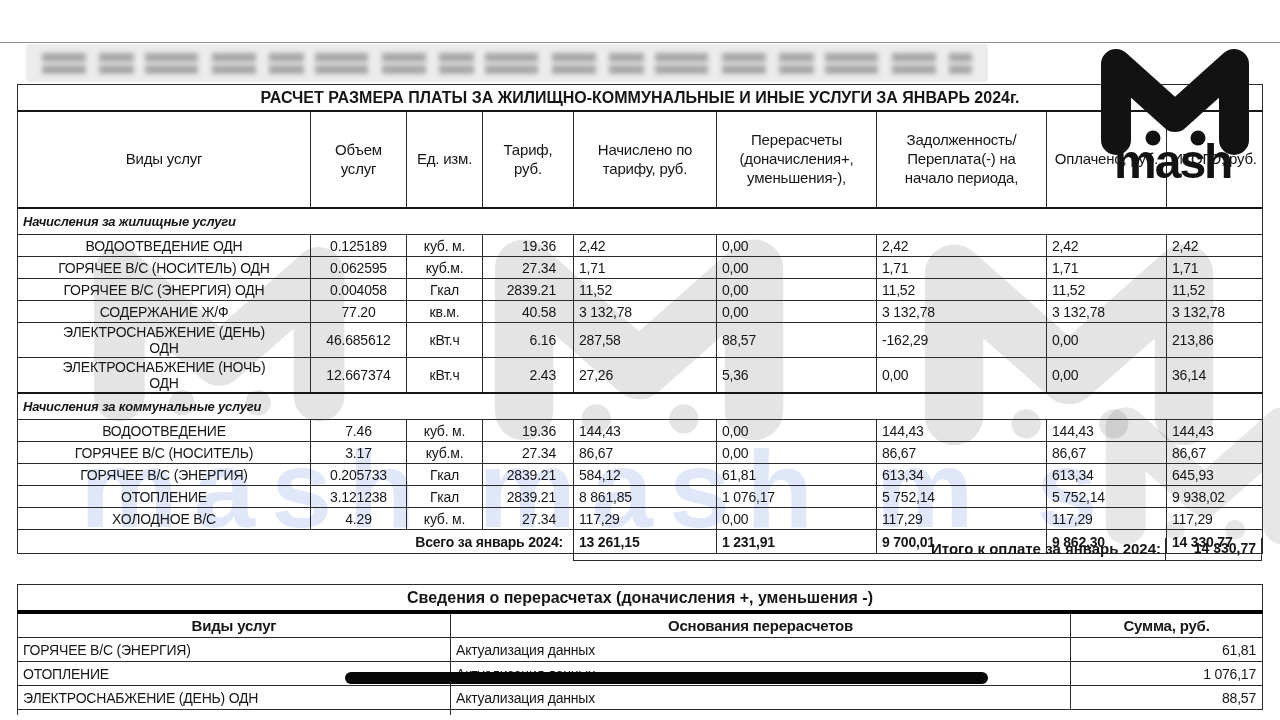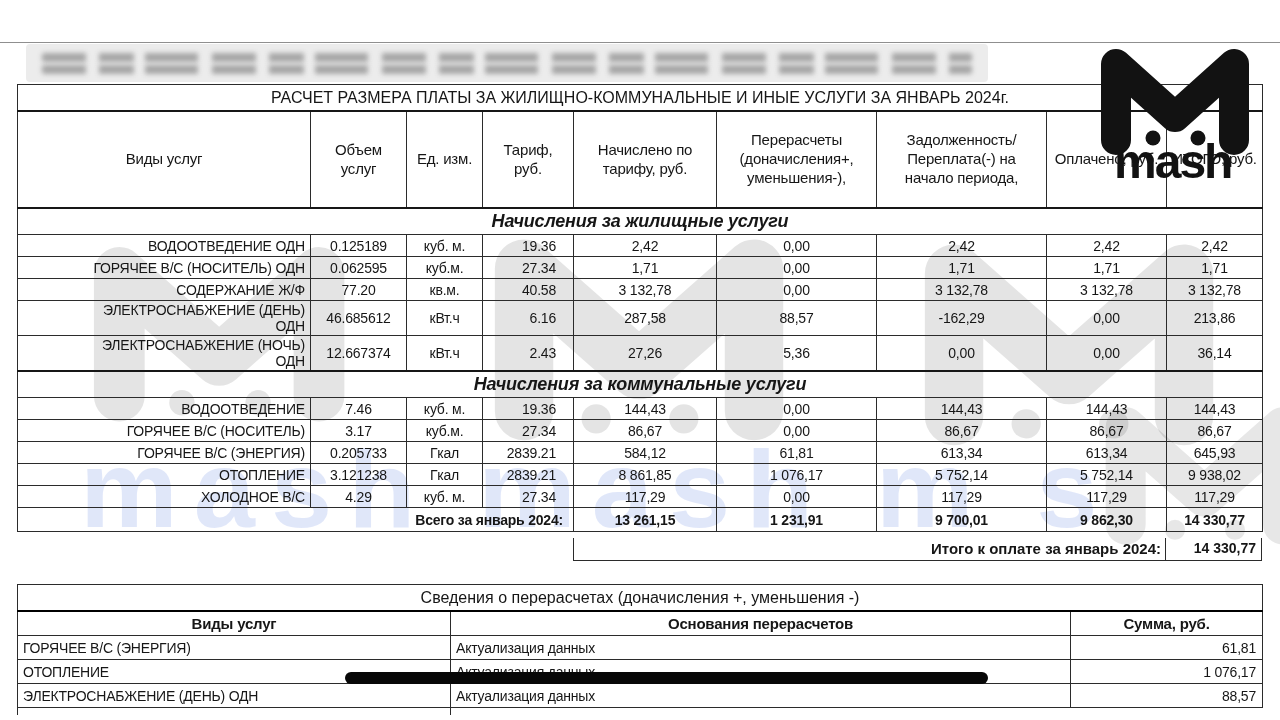--- a/index.html
+++ b/index.html
@@ -18,45 +18,45 @@
   .wm{position:absolute;opacity:.10;pointer-events:none;z-index:1;}
   .wm svg{display:block;}
   .wm-text{position:absolute;left:80px;top:425px;width:1200px;font-size:110px;font-weight:700;
            letter-spacing:16px;color:#1d4ed8;opacity:.13;pointer-events:none;z-index:1;white-space:nowrap;}
 
   table{border-collapse:collapse;table-layout:fixed;background:transparent;}
   td,th{border:1px solid #2b2b2b;padding:1px 5px;font-size:14px;font-weight:400;
         letter-spacing:-0.2px;overflow:hidden;background:transparent;}
 
   .main-table{position:absolute;left:17px;top:84px;width:1245px;z-index:2;}
-  .title-row th{font-size:16px;font-weight:400;text-align:center;height:23px;
+  .title-row th{font-size:16px;font-weight:700;text-align:center;height:23px;
                 border-bottom:2px solid #161616;letter-spacing:0;}
   .head-row th{height:93px;text-align:center;font-size:15px;line-height:1.25;vertical-align:middle;}
-  .section-row td{text-align:center;font-style:italic;font-weight:700;font-size:18px;height:23px;
+  .section-row td{font-style:italic;font-weight:700;font-size:13px;height:23px;
                   border-top:2px solid #161616;}
   tr.data td{height:19px;}
   tr.tall td{height:32px;}
-  .c0{text-align:right;white-space:pre-line;}
+  .c0{text-align:center;white-space:pre-line;}
   .c1,.c2{text-align:center;}
   .c3{text-align:right;padding-right:17px;}
-  .c4,.c5,.c6,.c7,.c8{text-align:center;padding-right:5px;}
+  .c4,.c5,.c6,.c7,.c8{text-align:left;padding-right:5px;}
   tr.totals td{font-weight:700;height:21px;}
   tr.totals .lbl{text-align:right;padding-right:10px;}
 
   
   .grand{position:absolute;left:573px;top:538px;width:689px;height:23px;display:flex;
          border:1px solid #2b2b2b;border-top:none;box-sizing:border-box;font-weight:700;z-index:2;}
   .grand .glabel{flex:1;text-align:right;font-size:15px;padding:2px 4px 0 0;}
   .grand .gvalue{width:96px;border-left:1px solid #2b2b2b;text-align:right;font-size:14px;
                  padding:2px 5px 0 0;box-sizing:border-box;}
 
   .note{position:absolute;left:20px;top:562px;font-style:italic;font-size:13px;z-index:2;}
 
   .recalc-table{position:absolute;left:17px;top:584px;width:1245px;z-index:2;}
-  .recalc-table .title-row th{height:23px;border-bottom:2px solid #000000;margin-top:17px;}
+  .recalc-table .title-row th{height:23px;border-bottom:4px solid #000000;margin-top:17px;}
   .recalc-table .head-row2 th{height:21px;font-weight:700;font-size:15px;text-align:center;}
   .recalc-table td{height:21px;}
   .r0,.r1{text-align:left;}
   .r2{text-align:right;padding-right:6px;}
   .stub{position:absolute;width:1px;height:9px;background:#2b2b2b;top:706px;z-index:2;}
 
   .redact{position:absolute;left:345px;top:672px;width:643px;height:12px;background:#070707;
           border-radius:6px;z-index:4;}
 
   .mash-logo{position:absolute;left:1078px;top:22px;width:195px;height:162px;z-index:6;}
@@ -151,20 +151,31 @@
           <td class="c1">0.062595</td>
           <td class="c2">куб.м.</td>
           <td class="c3">27.34</td>
           <td class="c4">1,71</td>
           <td class="c5">0,00</td>
           <td class="c6">1,71</td>
           <td class="c7">1,71</td>
           <td class="c8">1,71</td>
         </tr>
         <tr class="data">
+          <td class="c0">ГОРЯЧЕЕ В/С (ЭНЕРГИЯ) ОДН</td>
+          <td class="c1">0.004058</td>
+          <td class="c2">Гкал</td>
+          <td class="c3">2839.21</td>
+          <td class="c4">11,52</td>
+          <td class="c5">0,00</td>
+          <td class="c6">11,52</td>
+          <td class="c7">11,52</td>
+          <td class="c8">11,52</td>
+        </tr>
+        <tr class="data">
           <td class="c0">СОДЕРЖАНИЕ Ж/Ф</td>
           <td class="c1">77.20</td>
           <td class="c2">кв.м.</td>
           <td class="c3">40.58</td>
           <td class="c4">3 132,78</td>
           <td class="c5">0,00</td>
           <td class="c6">3 132,78</td>
           <td class="c7">3 132,78</td>
           <td class="c8">3 132,78</td>
         </tr>

